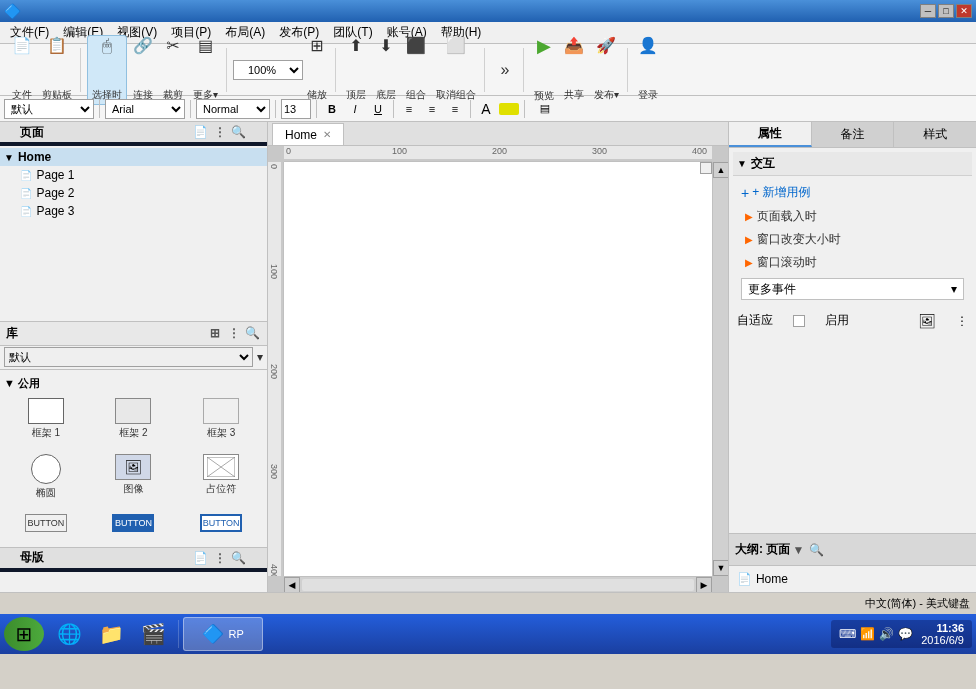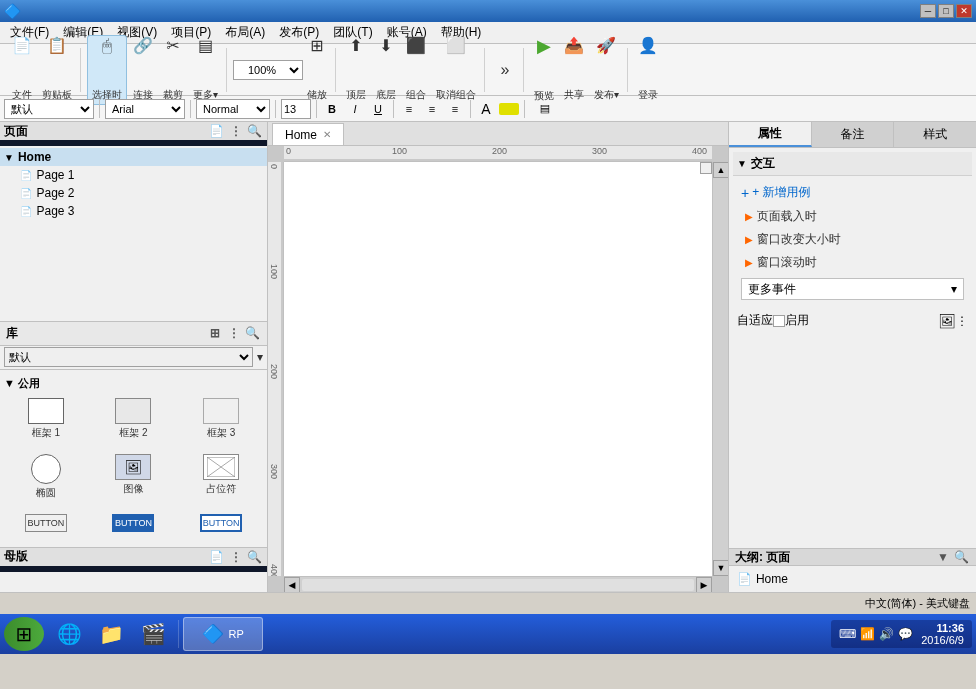--- a/index.html
+++ b/index.html
@@ -125,25 +125,25 @@
 
     
     #pages-panel {
       height: 270px;
       border-bottom: 1px solid #c0c0c0;
       display: flex;
       flex-direction: column;
     }
     .panel-header {
       background: #e0e0e0;
-      border-bottom: 6px solid #0f172a;
+      border-bottom: 4px solid #0f172a;
       height: 24px;
       display: flex;
       align-items: center;
-      padding: 0 4px;
+      padding: 0 20px;
       justify-content: space-between;
       font-size: 12px;
       font-weight: bold;
     }
     .panel-header-icons { display: flex; gap: 3px; }
     .panel-icon { width: 16px; height: 16px; cursor: pointer; display: flex; align-items: center; justify-content: center; font-size: 12px; color: #555; }
 
     .tree-container { flex: 1; overflow-y: auto; padding: 2px 0; }
     .tree-root {
       display: flex; align-items: center; padding: 2px 4px; cursor: pointer;
@@ -351,38 +351,38 @@
       border: 1px solid #c0c0c0;
       background: white;
       height: 22px;
       padding: 0 6px;
       font-size: 12px;
       cursor: pointer;
     }
 
     .adaptive-row {
       display: flex; align-items: center; padding: 4px;
-      font-size: 12px; gap: 0; justify-content: space-between;
+      font-size: 12px; gap: 20px; justify-content: space-between;
     }
     .adaptive-checkbox {
       width: 12px; height: 12px; border: 1px solid #a0a0a0; background: white;
       display: flex; align-items: center; justify-content: center; cursor: pointer;
     }
 
     
     #outline-panel {
       border-top: 1px solid #c0c0c0;
     }
     .outline-header {
       background: #d8d8d8;
-      height: 17px;
+      height: 32px;
       display: flex;
       align-items: center;
       padding: 0 6px;
-      justify-content: space-between;
+      justify-content: flex-start;
       font-size: 12px;
       font-weight: bold;
       border-bottom: 1px solid #c0c0c0;
     }
     .outline-content { padding: 4px; }
     .outline-item {
       display: flex; align-items: center; padding: 2px 4px;
       font-size: 12px; cursor: pointer;
     }
     .outline-item .page-icon { margin-right: 4px; color: #666; }

